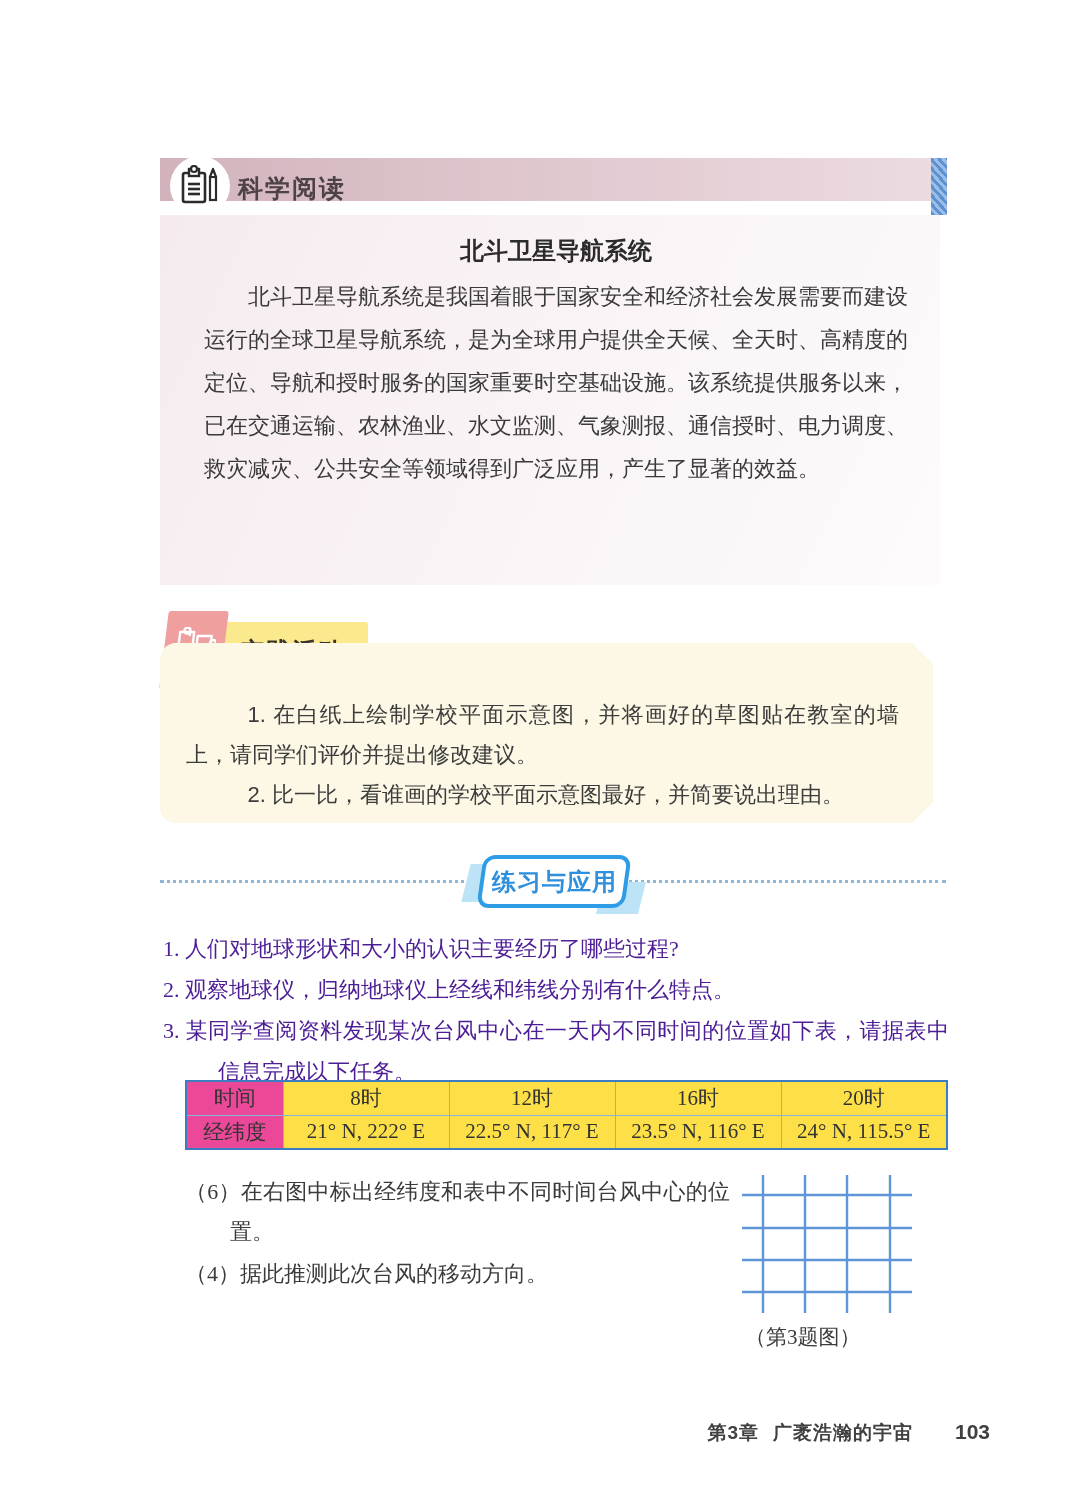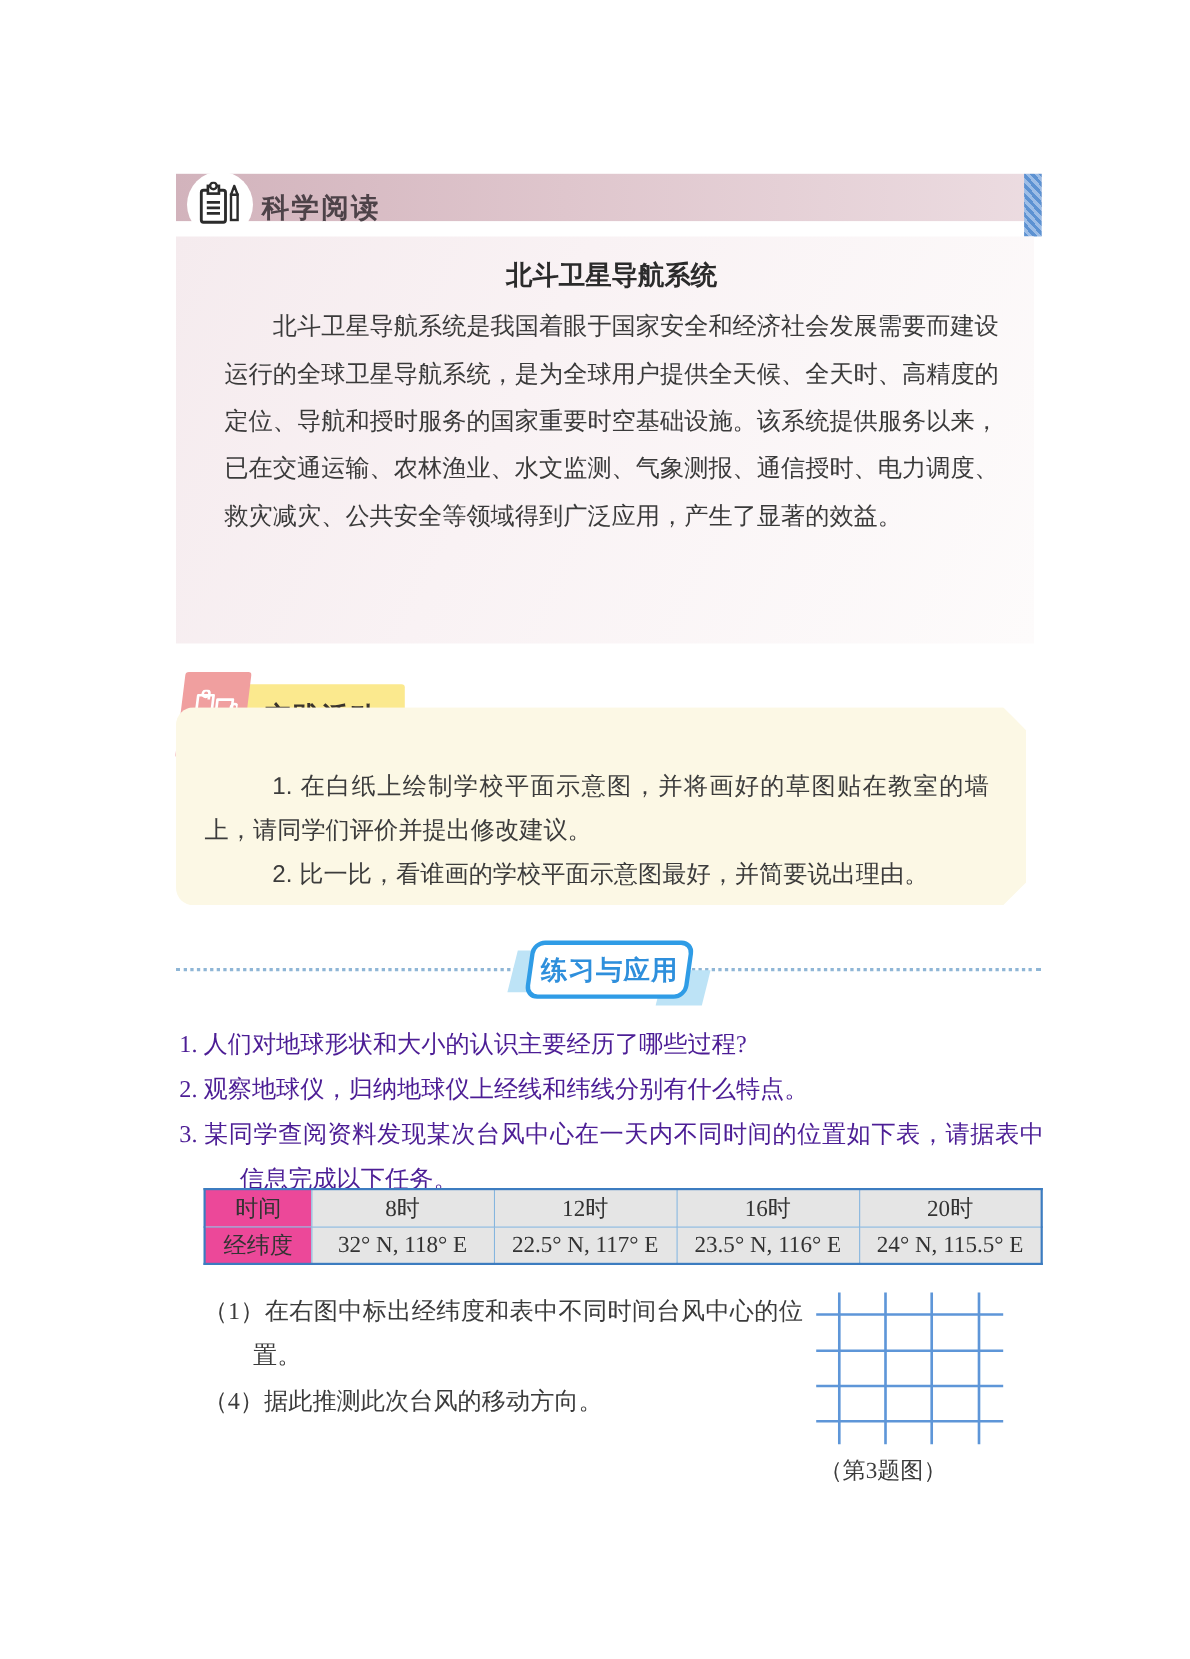--- a/index.html
+++ b/index.html
@@ -97,21 +97,21 @@
     padding-left:55px; text-indent:-55px; text-align:justify;
   }
   .ex-table {
     position:absolute; left:185px; top:1080px;
     border-collapse:collapse; table-layout:fixed;
     border:2px solid #3c7cc0;
     font-family:"Liberation Serif","DejaVu Serif",serif;
   }
   .ex-table td {
     border:1px solid #85b5de; height:34px; text-align:center;
-    font-size:21px; color:#333; background:#e5e5e5; padding:0 4px;
+    font-size:21px; color:#333; background:#fde047; padding:0 4px;
   }
   .ex-table td.hdr { background:#ec4899; width:97px; }
   .ex-table td.c { width:166px; }
   .ex-sub { position:absolute; left:185px; top:1172px; width:545px; }
   .ex-sub-q {
     font-size:22px; line-height:40px; color:#3b3b3b;
     padding-left:45px; text-indent:-45px; margin-bottom:2px; text-align:justify;
   }
   .ex-grid { position:absolute; left:735px; top:1165px; }
   .ex-caption {
@@ -197,41 +197,46 @@
     <tbody>
       <tr>
         <td class="hdr">时间</td>
         <td class="c">8时</td>
         <td class="c">12时</td>
         <td class="c">16时</td>
         <td class="c">20时</td>
       </tr>
       <tr>
         <td class="hdr">经纬度</td>
-        <td class="c">32° N, 118° E</td>
+        <td class="c">21° N, 222° E</td>
         <td class="c">22.5° N, 117° E</td>
         <td class="c">23.5° N, 116° E</td>
         <td class="c">24° N, 115.5° E</td>
       </tr>
     </tbody>
   </table>
 
   <div class="ex-sub serif">
-    <p class="ex-sub-q">（1）在右图中标出经纬度和表中不同时间台风中心的位置。</p>
+    <p class="ex-sub-q">（6）在右图中标出经纬度和表中不同时间台风中心的位置。</p>
     <p class="ex-sub-q">（4）据此推测此次台风的移动方向。</p>
   </div>
 
   <svg class="ex-grid" width="190" height="158" viewBox="0 0 190 158">
     <g stroke="#5e96d8" stroke-width="2.4">
       <line x1="28" y1="10" x2="28" y2="148"></line>
       <line x1="70" y1="10" x2="70" y2="148"></line>
       <line x1="112" y1="10" x2="112" y2="148"></line>
       <line x1="155" y1="10" x2="155" y2="148"></line>
       <line x1="7" y1="30" x2="177" y2="30"></line>
       <line x1="7" y1="63" x2="177" y2="63"></line>
       <line x1="7" y1="95" x2="177" y2="95"></line>
       <line x1="7" y1="127" x2="177" y2="127"></line>
     </g>
   </svg>
   <div class="ex-caption">（第3题图）</div>
 
+  <div class="footer">
+    <span class="chap">第3章</span>
+    <span class="chap-title">广袤浩瀚的宇宙</span>
+    <span class="pageno">103</span>
+  </div>
 
 </div>
 
 </body></html>

